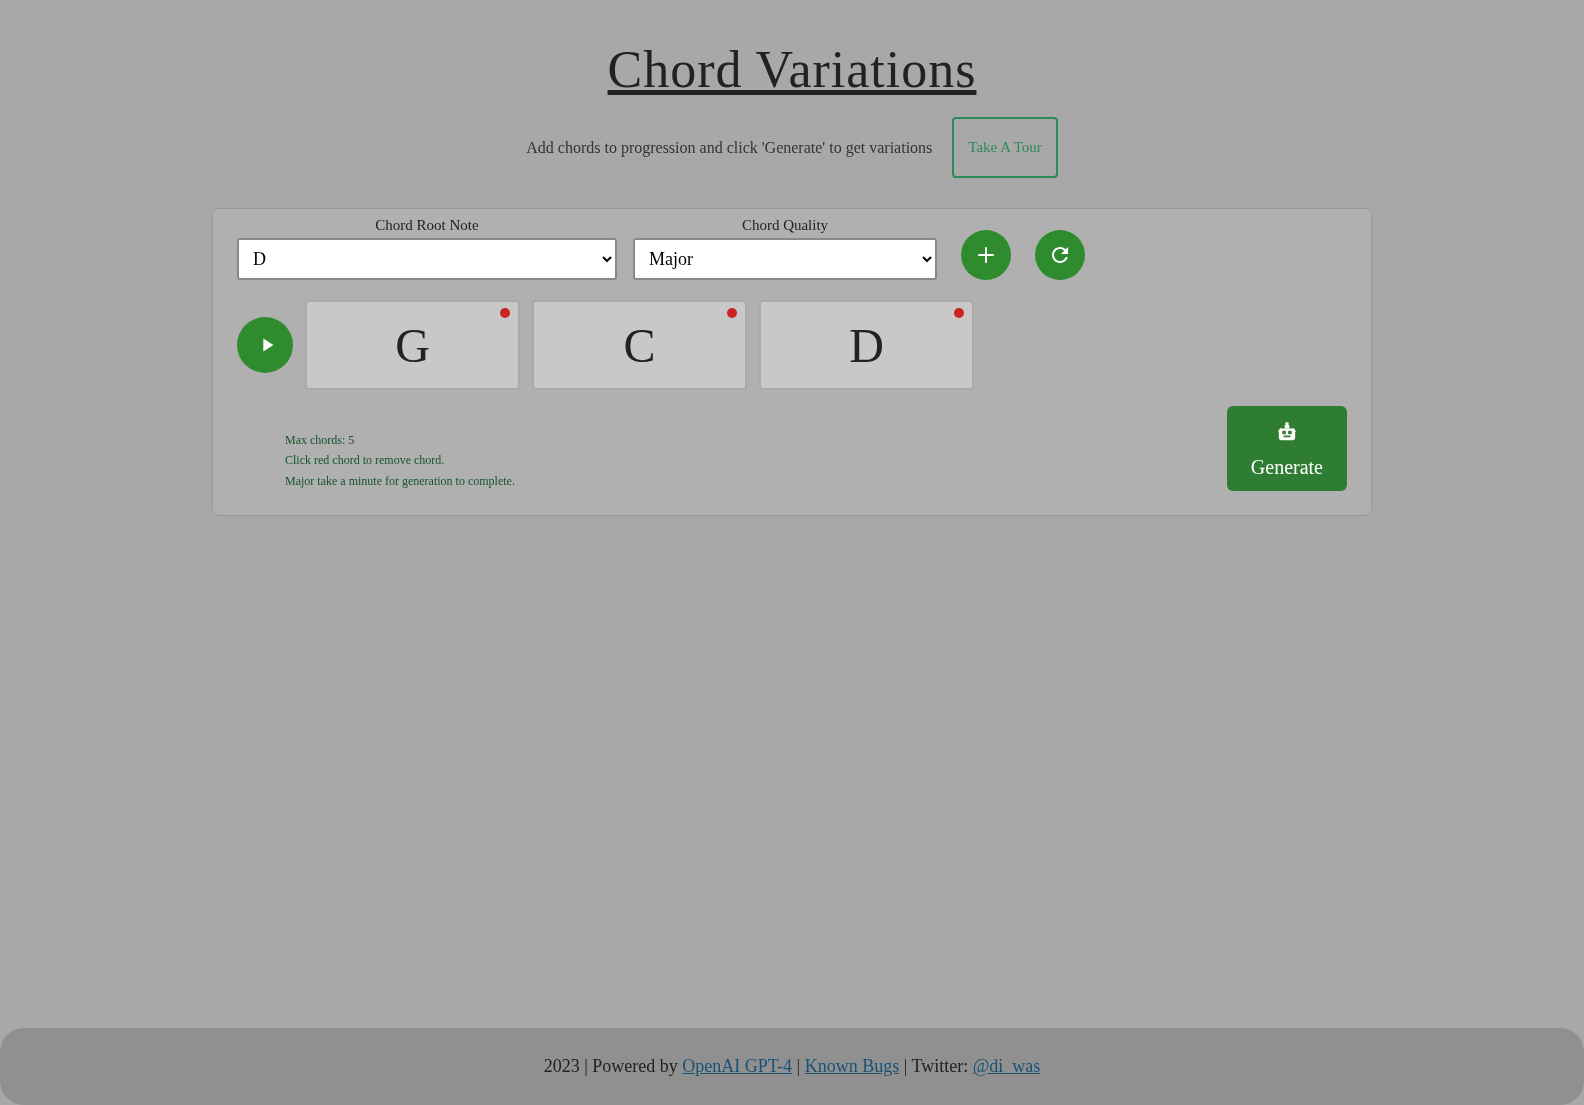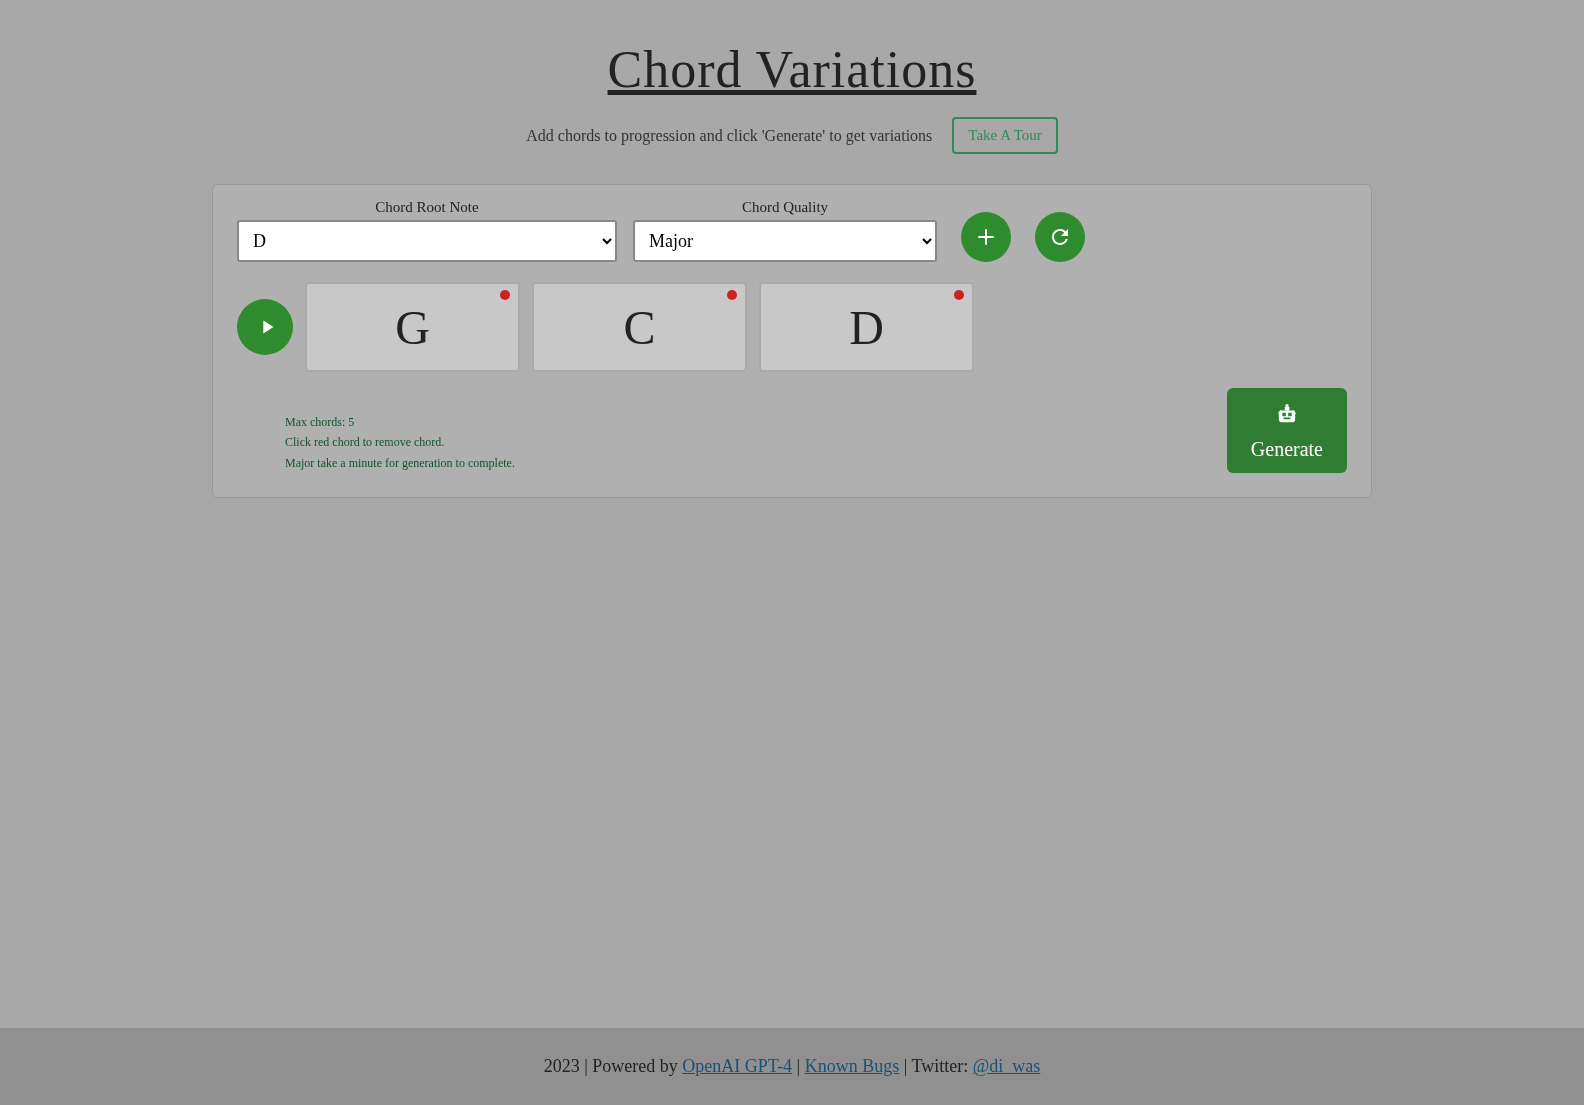--- a/index.html
+++ b/index.html
@@ -38,32 +38,32 @@
 
     .subtitle-text {
       font-size: 16px;
       color: #333;
     }
 
     .tour-button {
       border: 2px solid #2e8b57;
       background: transparent;
       color: #2e8b57;
-      padding: 8px 14px;
+      padding: 20px 14px;
       font-size: 15px;
       cursor: pointer;
       border-radius: 4px;
       font-family: Georgia, serif;
     }
 
     .chord-panel {
       background: #b0b0b0;
       border: 1px solid #999;
       border-radius: 6px;
-      padding: 14px 24px 24px;
+      padding: 8px 24px 24px;
       width: 1160px;
       max-width: 100%;
     }
 
     .controls-row {
       display: flex;
       align-items: flex-end;
       gap: 16px;
       margin-bottom: 20px;
     }
@@ -202,20 +202,21 @@
       fill: white;
     }
 
     footer {
       background-color: #909090;
       padding: 28px 20px;
       text-align: center;
       font-size: 18px;
       color: #222;
       font-family: Georgia, serif;
+      border-radius: 24px;
     }
 
     footer a {
       color: #1a5276;
       text-decoration: underline;
     }
   </style>
 </head>
 <body>
 

